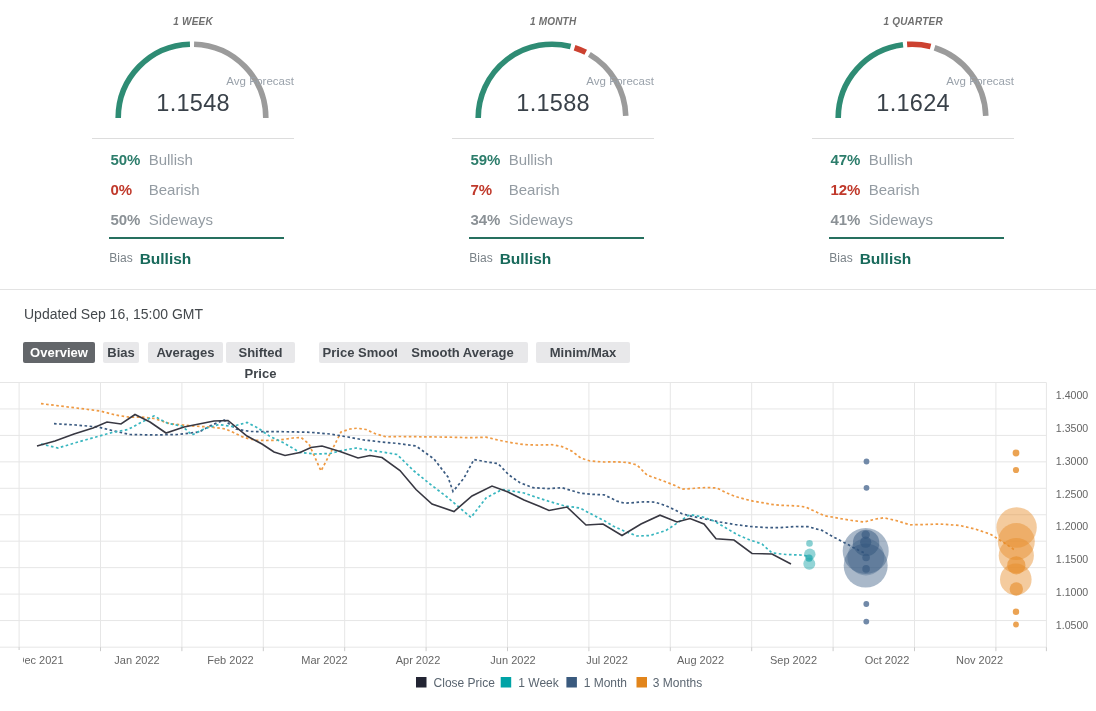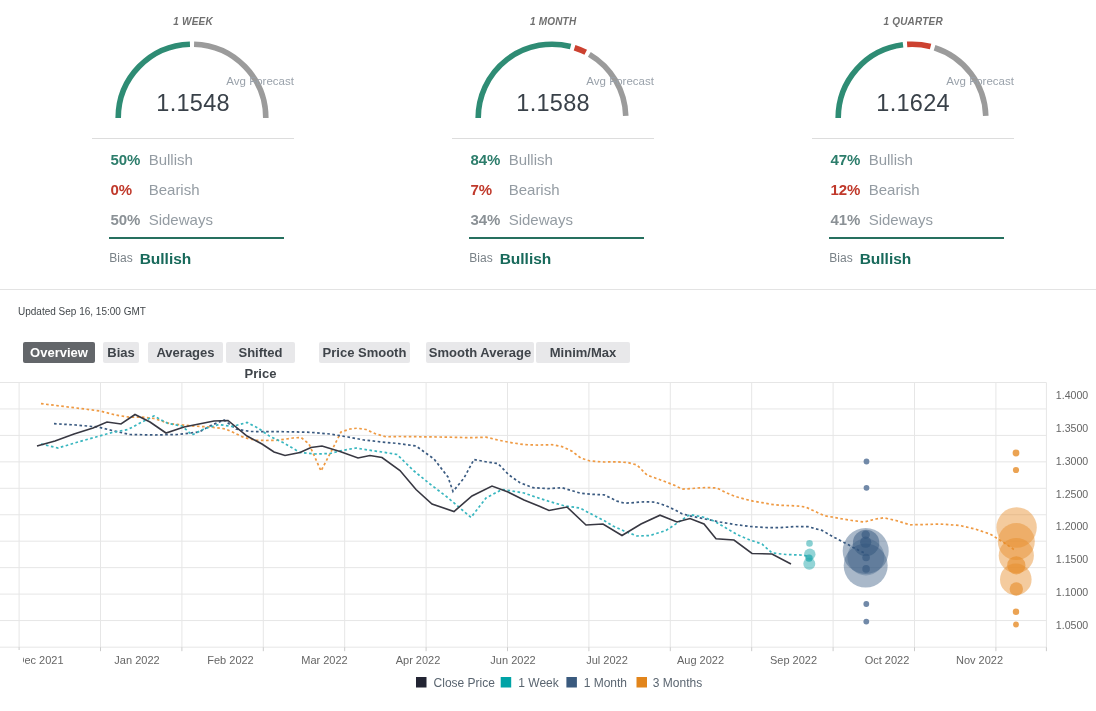--- a/index.html
+++ b/index.html
@@ -14,21 +14,21 @@
 .gsep { position:absolute; top:138px; left:0; width:201.5px; height:1px; background:#ddd; }
 .prow { position:absolute; left:0; width:100%; height:16px; font-size:15px; }
 .pct { position:absolute; left:18px; font-weight:bold; }
 .plab { position:absolute; left:56.3px; color:#949ca3; }
 .green { color:#2c7d6b; } .red { color:#c0392b; } .gray { color:#8b9196; }
 .tealline { position:absolute; top:237.3px; left:16.9px; width:174.5px; height:2px; background:#26705f; }
 .bias { position:absolute; top:249.5px; left:16.9px; }
 .biasl { font-size:12px; color:#7a8288; vertical-align:2px; }
 .biasv { font-size:15.5px; font-weight:bold; color:#17695a; margin-left:7px; }
 .hrfull { position:absolute; left:0; width:1096px; height:1px; background:#e3e3e3; }
-.updated { position:absolute; left:18px; top:306px; font-size:10px; color:#43484c; }
+.updated { position:absolute; left:24px; top:306px; font-size:14px; color:#43484c; }
 .tab { position:absolute; top:342px; height:21px; background:#e8e8ea; color:#3f444a;
   font-size:13px; font-weight:bold; text-align:center; line-height:21px; border-radius:2px; }
 .tab.active { background:#63666a; color:#fff; }
 .grid line { stroke:#e6e6e6; stroke-width:1; }
 .tick line { stroke:#ccc; stroke-width:1; }
 .xlab text { font-size:11px; fill:#666; font-family:"Liberation Sans",sans-serif; }
 .ylab text { font-size:10.6px; fill:#666; font-family:"Liberation Sans",sans-serif; }
 </style></head>
 <body>
 <div class="col" style="left:92.4px">
@@ -63,21 +63,21 @@
       <g fill="none" stroke-width="5.6">
         <path d="M 6.20 81.00 A 73.8 73.8 0 0 1 98.60 9.58" stroke="#2e8c74"></path>
         <path d="M 102.56 10.73 A 73.8 73.8 0 0 1 113.73 15.36" stroke="#cc4130"></path>
         <path d="M 117.35 17.35 A 73.8 73.8 0 0 1 153.77 78.94" stroke="#9b9b9b"></path>
       </g>
     </svg>
 <div class="avgf">Avg Forecast</div>
 <div class="gval">1.1588</div>
 <div class="gsep"></div>
 <div class="prow" style="top:150.5px">
-      <span class="pct green">84%</span>
+      <span class="pct green">59%</span>
       <span class="plab">Bullish</span>
     </div>
 <div class="prow" style="top:180.9px">
       <span class="pct red">7%</span>
       <span class="plab">Bearish</span>
     </div>
 <div class="prow" style="top:211.3px">
       <span class="pct gray">34%</span>
       <span class="plab">Sideways</span>
     </div>
@@ -111,21 +111,21 @@
 <div class="tealline"></div>
 <div class="bias"><span class="biasl">Bias</span><span class="biasv">Bullish</span></div>
 </div>
 <div class="hrfull" style="top:288.5px"></div>
 <div class="updated">Updated Sep 16, 15:00 GMT</div>
 <div class="tab active" style="left:23px;width:72px">Overview</div>
 <div class="tab" style="left:103px;width:36px">Bias</div>
 <div class="tab" style="left:148px;width:75px">Averages</div>
 <div class="tab" style="left:226px;width:69px">Shifted Price</div>
 <div class="tab" style="left:319px;width:91px">Price Smooth</div>
-<div class="tab" style="left:426px;width:108px">Smooth Average</div>
+<div class="tab" style="left:397px;width:131px">Smooth Average</div>
 <div class="tab" style="left:536px;width:94px">Minim/Max</div>
 <svg style="position:absolute;left:0;top:375px" width="1096" height="336" viewBox="0 375 1096 336">
 <g class="grid">
 <line x1="19.1" y1="382.5" x2="19.1" y2="647.2"></line>
 <line x1="100.5" y1="382.5" x2="100.5" y2="647.2"></line>
 <line x1="181.9" y1="382.5" x2="181.9" y2="647.2"></line>
 <line x1="263.3" y1="382.5" x2="263.3" y2="647.2"></line>
 <line x1="344.7" y1="382.5" x2="344.7" y2="647.2"></line>
 <line x1="426.1" y1="382.5" x2="426.1" y2="647.2"></line>
 <line x1="507.5" y1="382.5" x2="507.5" y2="647.2"></line>

